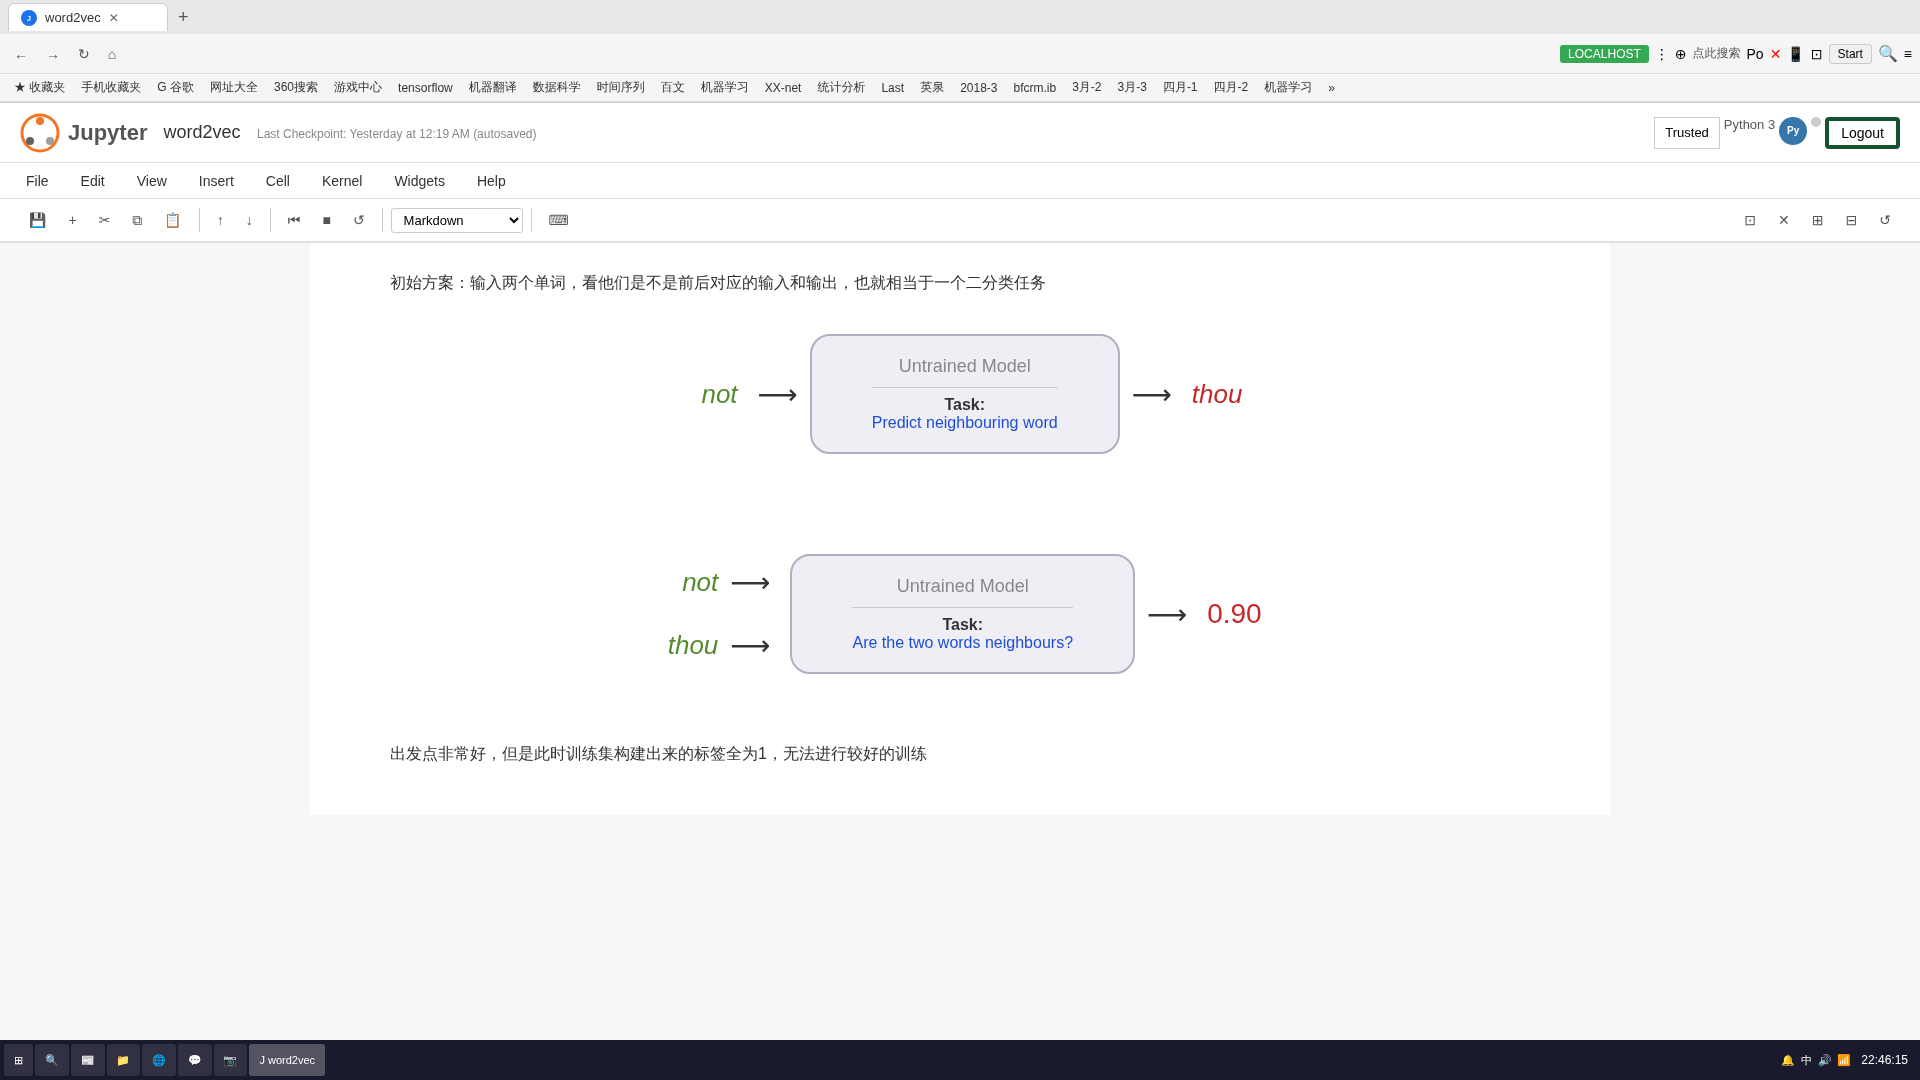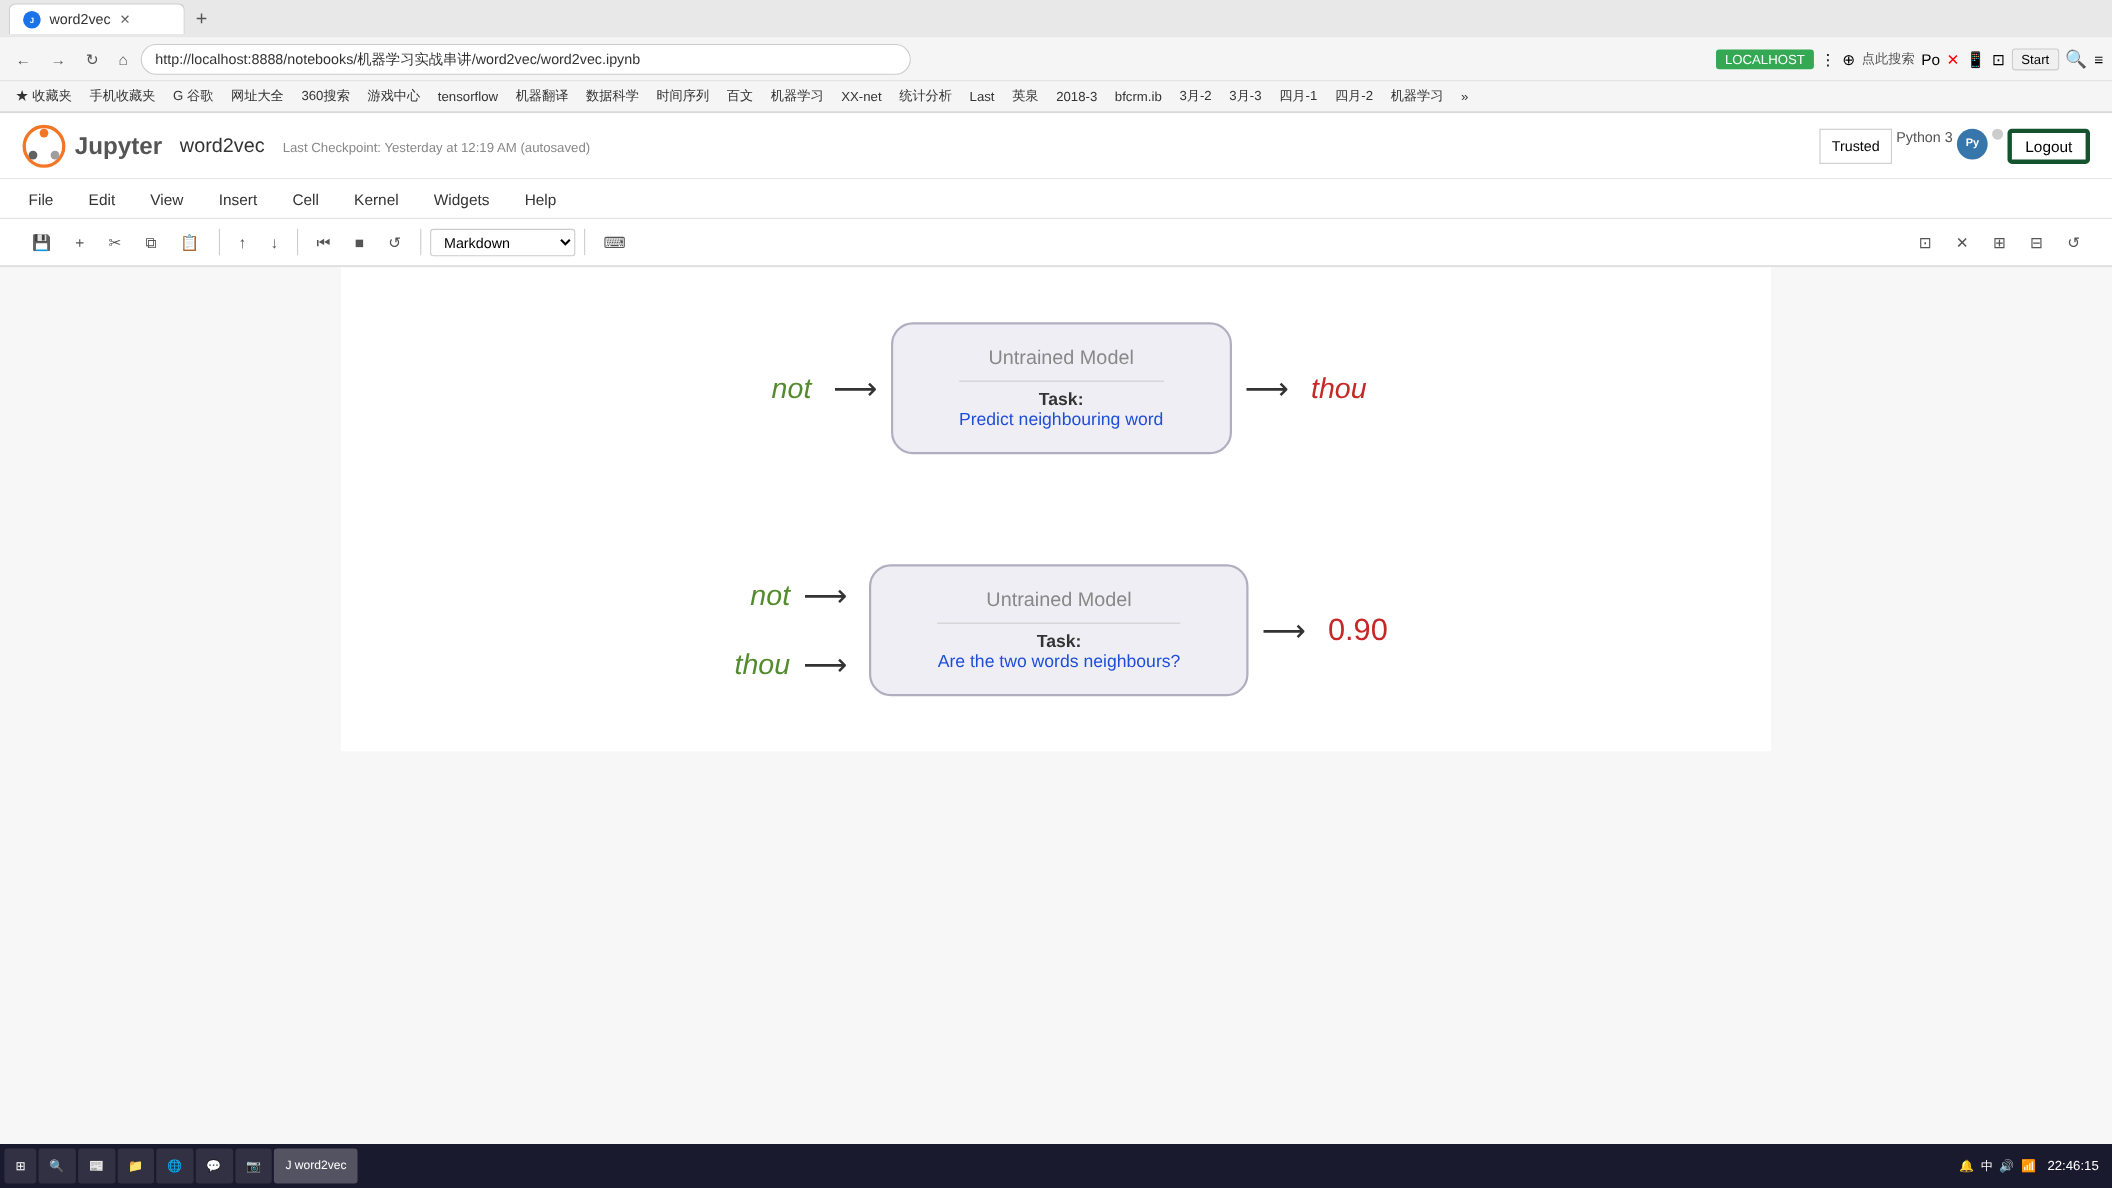--- a/index.html
+++ b/index.html
@@ -92,23 +92,20 @@
       <span class="tab-close">✕</span>
     </div>
     <button class="new-tab-btn">+</button>
   </div>
 
   <div class="nav-bar">
     <button class="nav-btn">←</button>
     <button class="nav-btn">→</button>
     <button class="nav-btn">↻</button>
     <button class="nav-btn">⌂</button>
-    <div class="address-bar">
-      <span style="font-size:13px;color:#333;">http://localhost:8888/notebooks/机器学习实战串讲/word2vec/word2vec.ipynb</span>
-    </div>
     <div class="nav-right">
       <span class="secure-badge">LOCALHOST</span>
       <span style="font-size:14px;cursor:pointer;">⋮</span>
       <span style="font-size:14px;cursor:pointer;">⊕</span>
       <span style="font-size:12px;color:#555;">点此搜索</span>
       <span style="font-size:14px;cursor:pointer;">Po</span>
       <span style="color:red;font-size:14px;cursor:pointer;">✕</span>
       <span style="font-size:14px;cursor:pointer;">📱</span>
       <span style="font-size:14px;cursor:pointer;">⊡</span>
       <button class="start-btn">Start</button>
@@ -208,20 +205,21 @@
     <button class="tool-btn">✕</button>
     <button class="tool-btn">⊞</button>
     <button class="tool-btn">⊟</button>
     <button class="tool-btn">↺</button>
   </div>
 </div>
 
 <div class="scrollable-content" style="background:#f7f7f7; padding: 0;">
   <div style="max-width: 1300px; margin: 0 auto; background: #fff; padding: 30px 80px;">
 
+    <p class="chinese-text">初始方案：输入两个单词，看他们是不是前后对应的输入和输出，也就相当于一个二分类任务</p>
 
     <div class="diagram-area">
       <div class="diagram-row">
         <span class="diagram-input" style="font-size:26px;color:#558b2f;font-style:italic;min-width:60px;text-align:right;">not</span>
         <span style="font-size:28px;color:#333;margin:0 12px;">⟶</span>
         <div class="model-box">
           <div class="model-box-title">Untrained Model</div>
           <div style="height:1px;background:#ccc;margin:8px 0;"></div>
           <div class="model-box-task-label">Task:</div>
           <div class="model-box-task-desc">Predict neighbouring word</div>
@@ -247,20 +245,21 @@
           <div class="model-box-title">Untrained Model</div>
           <div style="height:1px;background:#ccc;margin:8px 0;"></div>
           <div class="model-box-task-label">Task:</div>
           <div class="model-box-task-desc">Are the two words neighbours?</div>
         </div>
         <span style="font-size:28px;color:#333;margin:0 12px;align-self:center;">⟶</span>
         <span class="diagram-output-num" style="align-self:center;">0.90</span>
       </div>
     </div>
 
+    <p class="bottom-text" style="margin-top:30px;padding-left:0;">出发点非常好，但是此时训练集构建出来的标签全为1，无法进行较好的训练</p>
   </div>
 </div>
 
 <div class="taskbar">
   <button class="taskbar-btn">⊞</button>
   <button class="taskbar-btn">🔍</button>
   <button class="taskbar-btn">📰</button>
   <button class="taskbar-btn">📁</button>
   <button class="taskbar-btn">🌐</button>
   <button class="taskbar-btn">💬</button>

